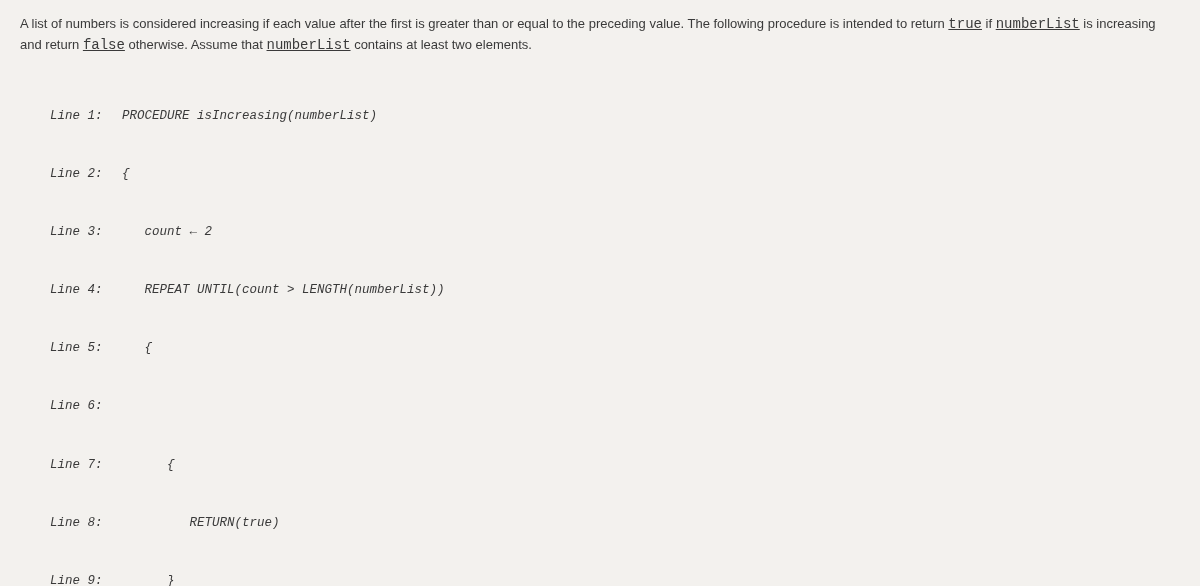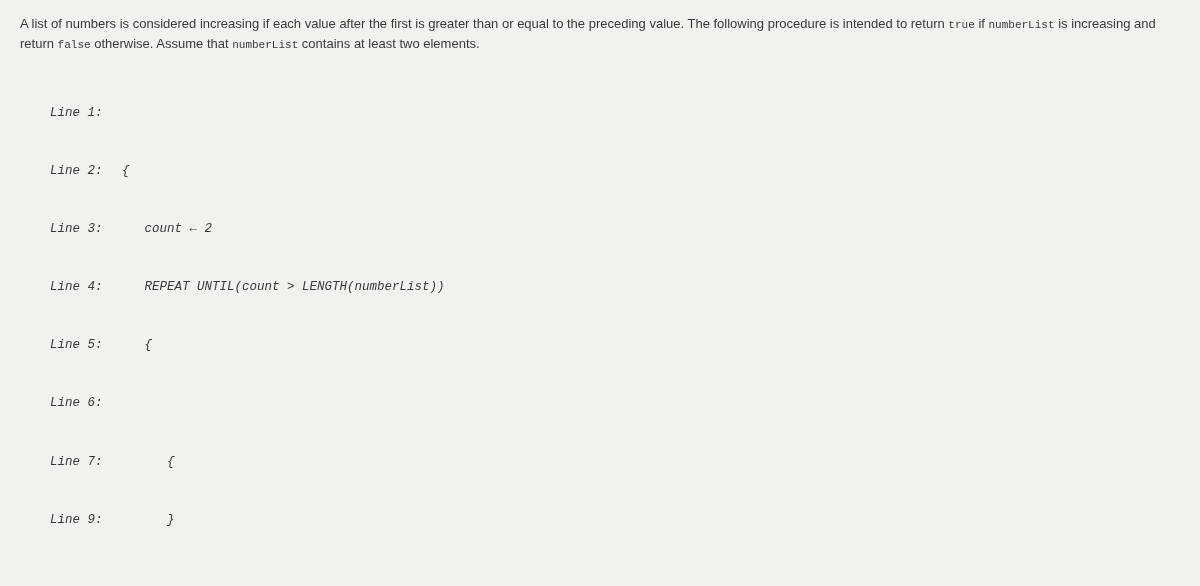--- a/index.html
+++ b/index.html
@@ -8,46 +8,47 @@
     background: #f3f1ee;
     color: #3a3a3a;
     padding: 14px 20px 20px 20px;
     font-size: 13px;
     line-height: 1.5;
     width: 1200px;
     height: 586px;
     overflow: hidden;
   }
   .intro { margin-bottom: 12px; }
-  .intro .mono { font-family: "Courier New", monospace; font-size: 11px; }
+  .intro .mono { font-family: "Courier New", monospace; font-size: 14px; text-decoration: underline; }
   .code-block {
     margin-left: 30px;
     font-family: "Courier New", monospace;
     font-size: 12.5px;
     line-height: 1.55;
     color: #3a3a3a;
     margin-bottom: 14px;
     white-space: pre;
   }
   .code-line { display: flex; font-style: italic; }
   .ln { display: inline-block; width: 72px; flex-shrink: 0; }
 </style>
 </head>
 <body>
 
 <div class="intro">
   <span>A list of numbers is considered increasing if each value after the first is greater than or equal to the preceding value. The following procedure is intended to return </span><span class="mono">true</span><span> if </span><span class="mono">numberList</span><span> is increasing and return </span><span class="mono">false</span><span> otherwise. Assume that </span><span class="mono">numberList</span><span> contains at least two elements.</span>
 </div>
 
 <div class="code-block">
-  <div class="code-line"><span class="ln">Line 1:</span></div>
+  <div class="code-line"><span class="ln">Line 1:</span><span>PROCEDURE isIncreasing(numberList)</span></div>
   <div class="code-line"><span class="ln">Line 2:</span><span>{</span></div>
   <div class="code-line"><span class="ln">Line 3:</span><span>   count ← 2</span></div>
   <div class="code-line"><span class="ln">Line 4:</span><span>   REPEAT UNTIL(count &gt; LENGTH(numberList))</span></div>
   <div class="code-line"><span class="ln">Line 5:</span><span>   {</span></div>
   <div class="code-line"><span class="ln">Line 6:</span></div>
   <div class="code-line"><span class="ln">Line 7:</span><span>      {</span></div>
+  <div class="code-line"><span class="ln">Line 8:</span><span>         RETURN(true)</span></div>
   <div class="code-line"><span class="ln">Line 9:</span><span>      }</span></div>
   
   
   
   
 </div>
 
 </body></html>

